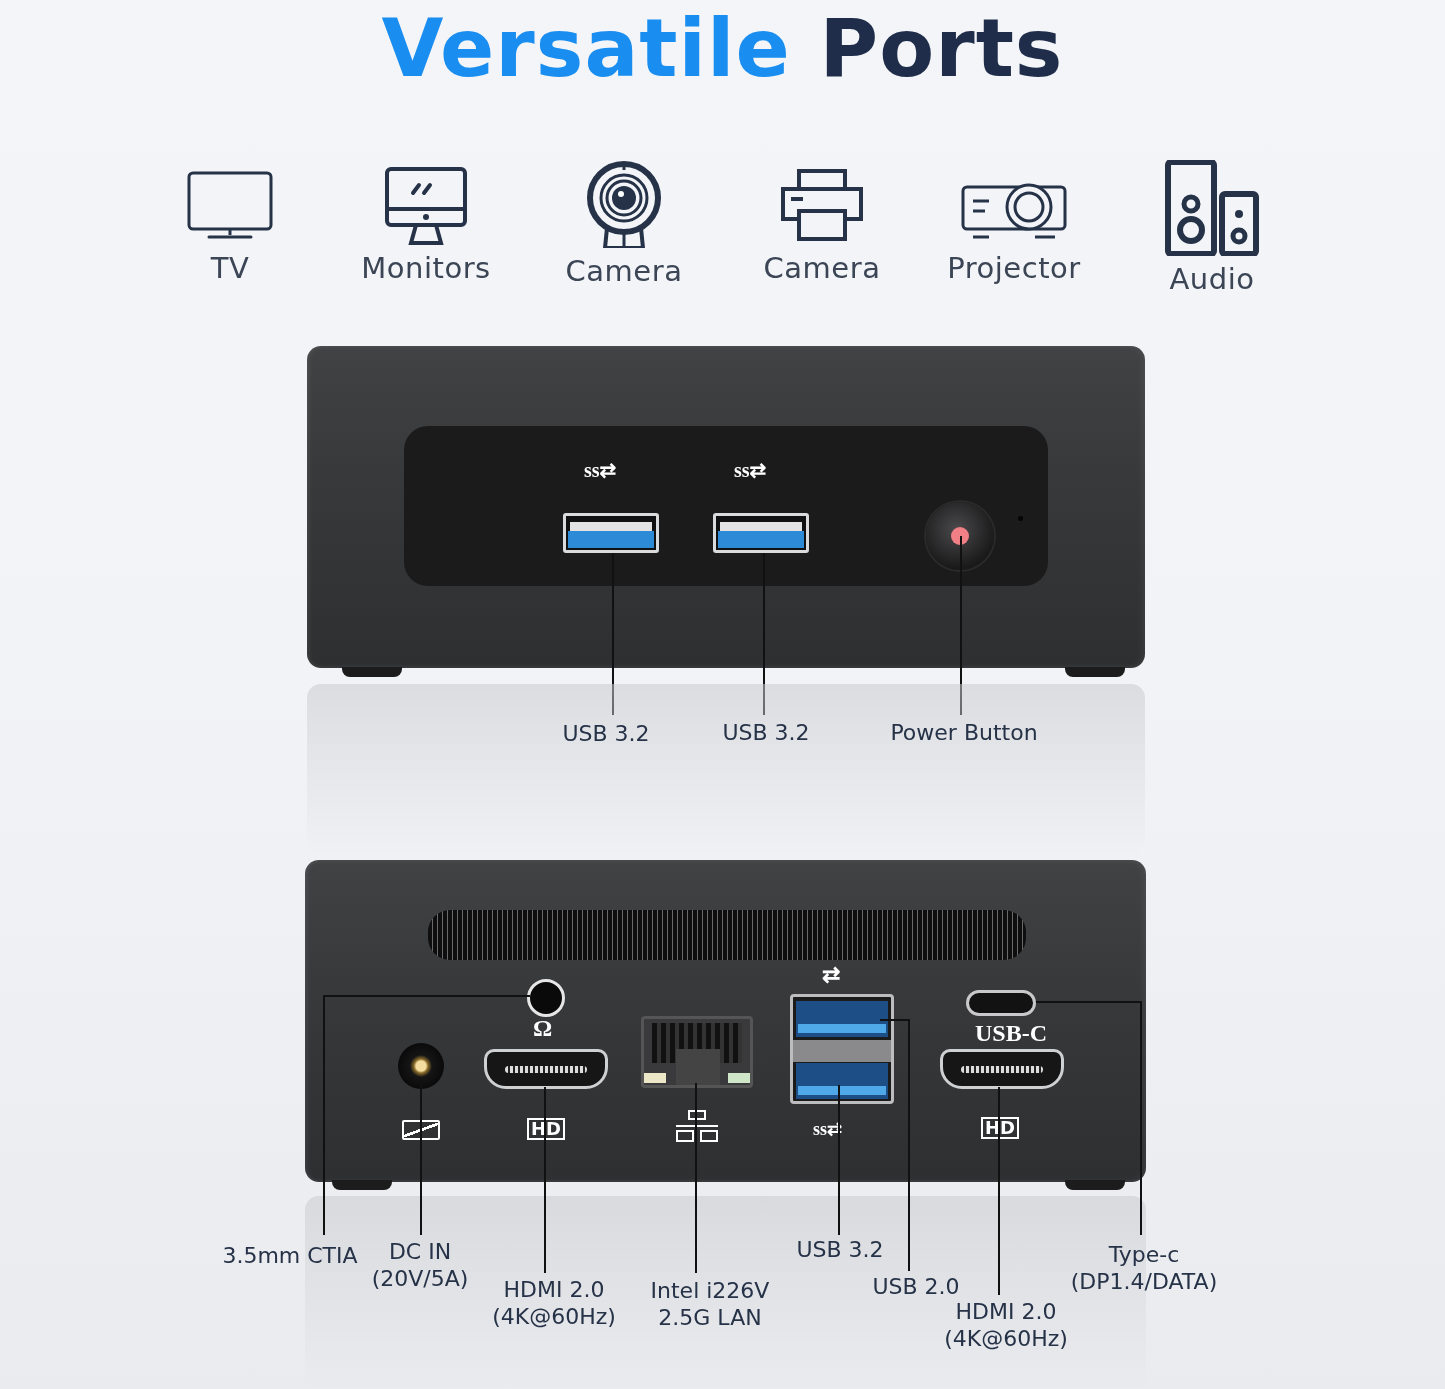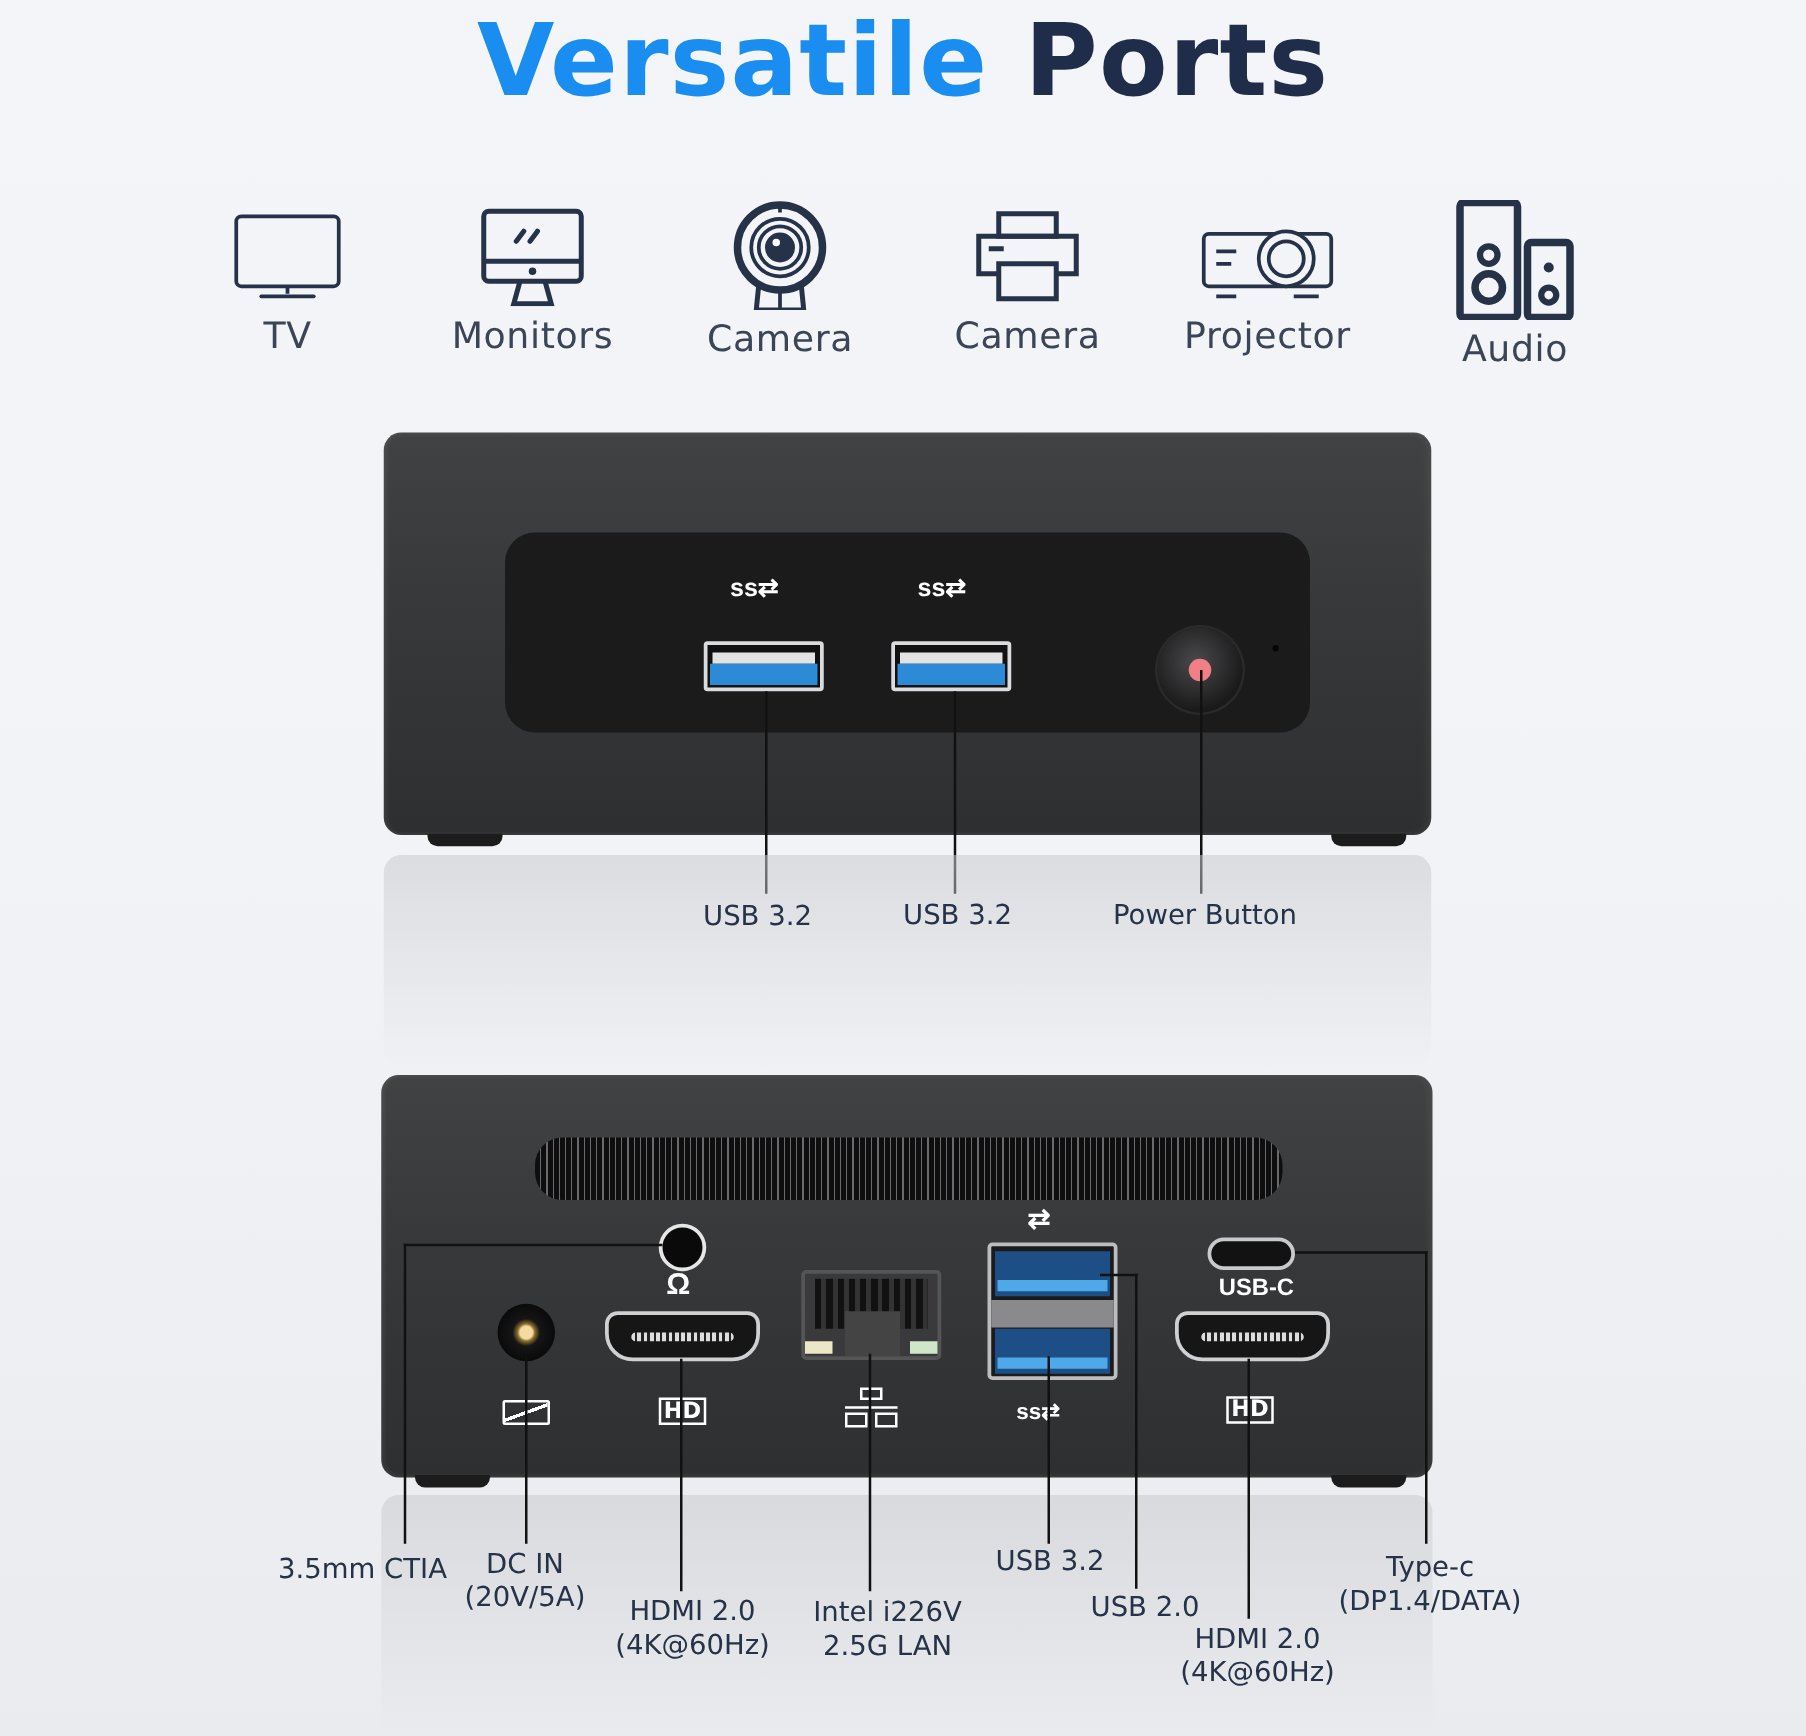--- a/index.html
+++ b/index.html
@@ -15,21 +15,21 @@
   .box{position:absolute;border-radius:14px;background:linear-gradient(180deg,#414244 0%,#38393b 40%,#2e2f31 100%);box-shadow:inset 2px 0 4px rgba(255,255,255,.08),inset -3px 0 6px rgba(255,255,255,.06)}
   .foot{position:absolute;height:10px;width:60px;background:#1c1c1d;border-radius:0 0 8px 8px}
   .panel{position:absolute;background:#1b1b1c;border-radius:24px}
   .usbA{position:absolute;width:96px;height:40px;border:3px solid #d9dbdd;border-radius:3px;background:#111}
   .usbA .w{position:absolute;left:4px;right:4px;top:6px;height:9px;background:#e3e3e3}
   .usbA .b{position:absolute;left:2px;right:2px;top:15px;height:17px;background:#2d8ad6}
   .line{position:absolute;background:#111}
   .cap{position:absolute;font-size:22px;color:#263247;text-align:center;line-height:27px;white-space:nowrap}
   .refl{position:absolute;border-radius:14px;background:linear-gradient(180deg,rgba(200,202,206,.55),rgba(235,237,240,.1))}
   .grill{position:absolute;border-radius:22px;background:repeating-linear-gradient(90deg,#0e0e0f 0 4px,#6a6a6c 4px 5px);}
-  .glyph{position:absolute;color:#fff;font-weight:bold;font-family:Liberation Sans, sans-serif}
+  .glyph{position:absolute;color:#fff;font-weight:bold;font-family:Liberation Serif, serif}
   .hdmi{position:absolute;width:124px;height:40px;border:3px solid #cfd0d2;border-radius:10px 10px 22px 22px;background:#161617}
   .hdmi .pins{position:absolute;left:18px;right:18px;top:14px;height:7px;border-radius:4px;background:repeating-linear-gradient(90deg,#ddd 0 3px,#222 3px 5px)}
   .hd{position:absolute;width:38px;height:22px;border:2px solid #fff;color:#fff;font-size:18px;font-weight:bold;line-height:18px;text-align:center}
 </style>
 </head>
 <body>
 
 <div class="title">
   <span class="t1">Versatile</span>
   <span class="t2">Ports</span>
@@ -165,21 +165,21 @@
       <div style="position:absolute;left:2px;right:2px;bottom:4px;height:9px;background:#4fa8e8"></div>
     </div>
   <div style="position:absolute;left:0;right:0;top:43px;height:22px;background:#8a8a8c"></div>
   <div style="position:absolute;left:3px;right:3px;top:66px;height:36px;background:#1d4f86">
       <div style="position:absolute;left:2px;right:2px;bottom:4px;height:9px;background:#4fa8e8"></div>
     </div>
 </div>
 <div class="glyph" style="left:813px;top:1118px;font-size:18px">ss⇄</div>
 
 <div class="abs" style="left:966px;top:990px;width:70px;height:26px;border:3px solid #c9c9cb;border-radius:13px;background:#121212"></div>
-<div class="glyph" style="left:975px;top:1020px;font-size:19px">USB-C</div>
+<div class="glyph" style="left:975px;top:1020px;font-size:24px">USB-C</div>
 
 <div class="hdmi" style="left:940px;top:1049px">
     <div class="pins"></div>
   </div>
 <div class="hd" style="left:981px;top:1117px">HD</div>
 
 <div class="refl" style="left:305px;top:1196px;width:841px;height:193px;border-radius:14px 14px 0 0"></div>
 
 <div class="line" style="left:323px;top:995px;width:2px;height:240px"></div>
 <div class="line" style="left:323px;top:995px;width:207px;height:2px"></div>

